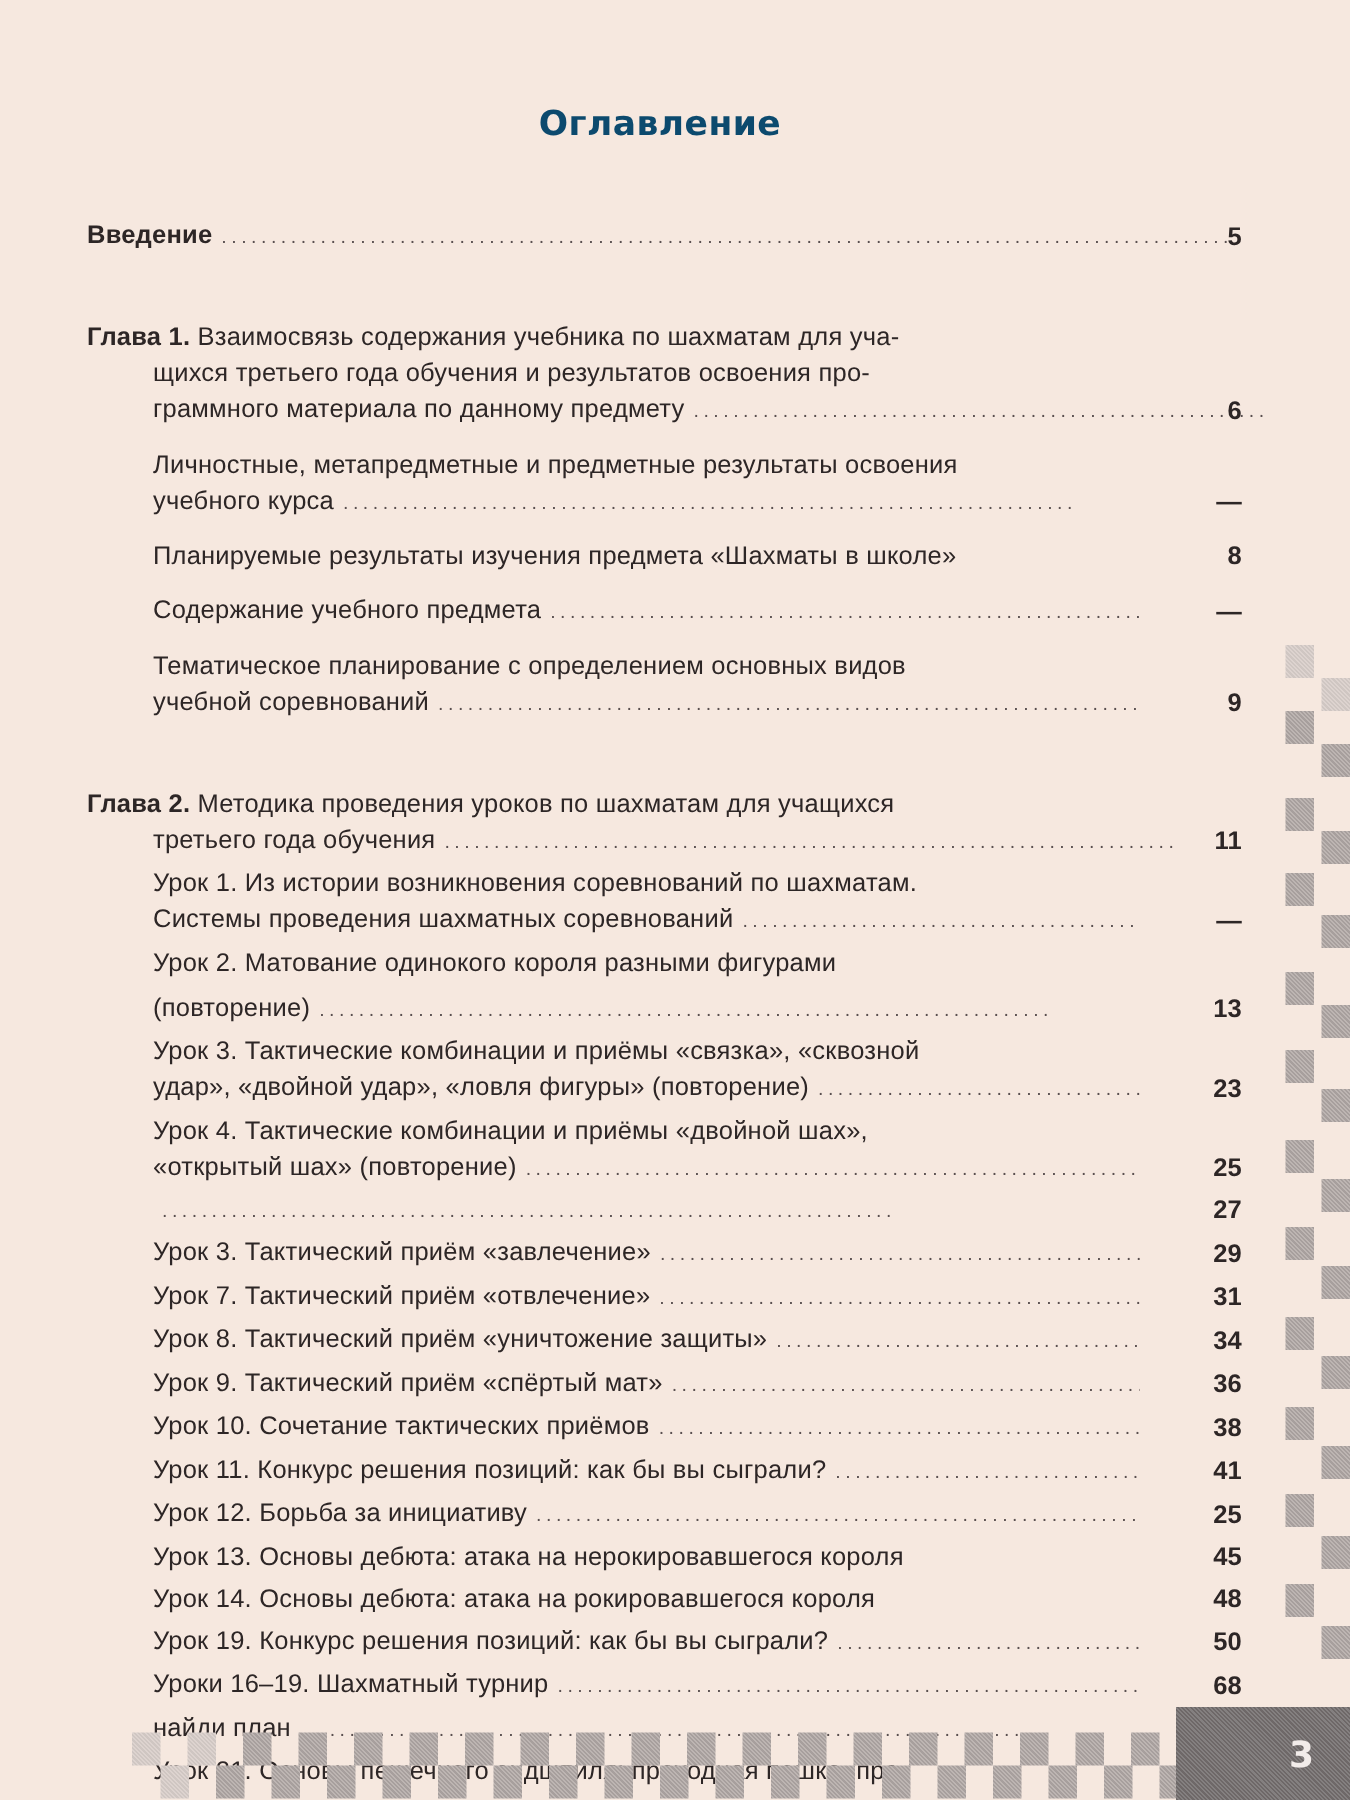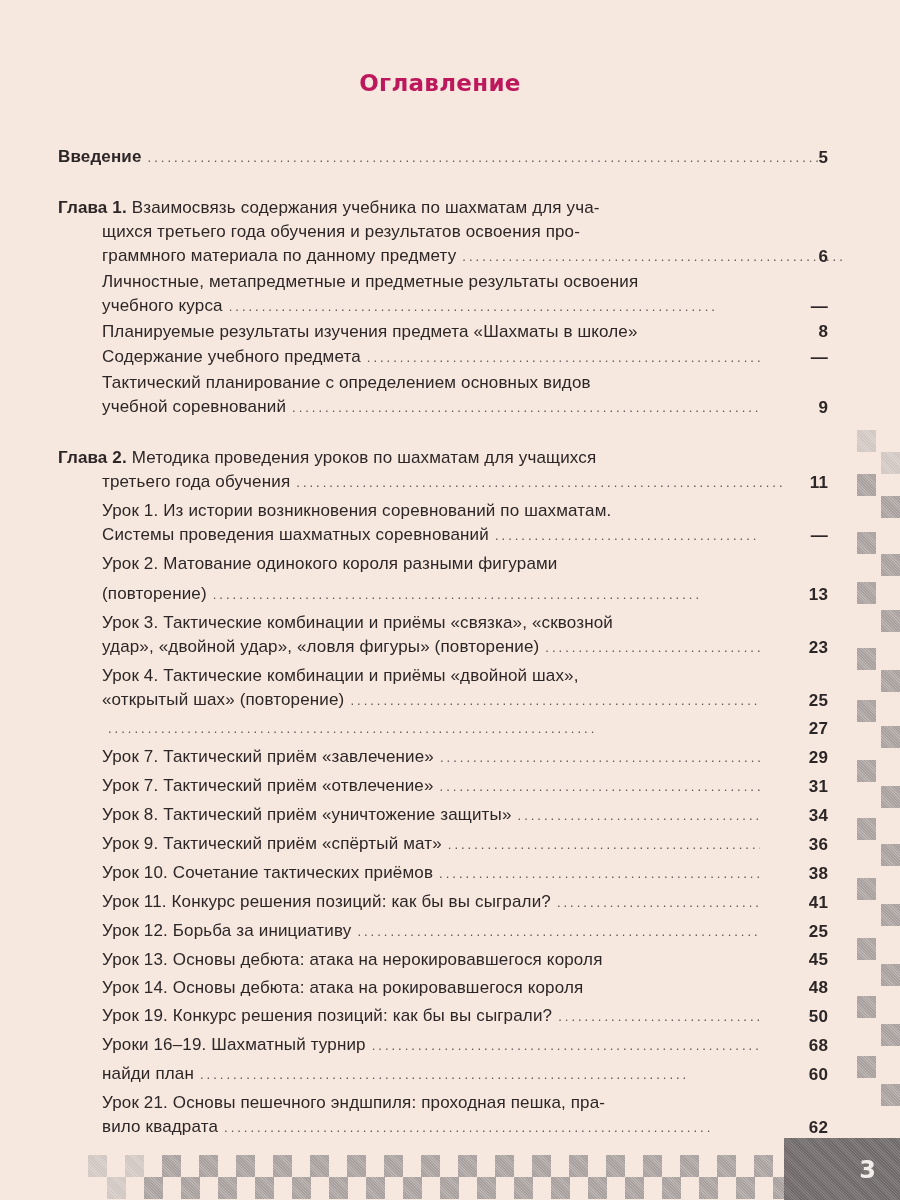--- a/index.html
+++ b/index.html
@@ -6,41 +6,41 @@
   body {
     width: 900px; height: 1200px; overflow: hidden; position: relative;
     background: #f6e8df;
     color: #2d2626;
     font-family: "Liberation Sans", "DejaVu Sans", sans-serif;
   }
   .page { position: absolute; left: 0; top: 0; width: 900px; height: 1200px; }
   .title {
     position: absolute; left: 0; width: 880px; top: 70px; text-align: center;
     font-family: "DejaVu Sans", sans-serif; font-weight: bold; font-size: 23px;
-    letter-spacing: 0.3px; color: #be185d;
+    letter-spacing: 0.3px; color: #0c4a6e;
   }
   .toc { position: absolute; left: 58px; top: 145px; width: 772px; }
   .entry { position: relative; font-size: 17px; line-height: 24px; letter-spacing: 0.15px; }
   .entry .text { display: block; padding-right: 60px; }
   .entry .line { display: flex; align-items: baseline; }
   .entry .line .lt { white-space: nowrap; }
   .entry .dots {
     flex: 1; overflow: hidden; white-space: nowrap; margin: 0 10px 0 6px;
     color: #5a5050; letter-spacing: 3px; font-size: 13px;
   }
   .entry .page-num {
     position: absolute; right: 2px; bottom: 0; font-weight: bold; font-size: 17px;
     width: 40px; text-align: right;
   }
   .entry .label-bold { font-weight: bold; }
   .lvl0 { margin-left: 0; }
   .lvl0 .cont { padding-left: 44px; display: block; }
   .lvl1 { margin-left: 44px; width: 728px; }
-  .gap-lg { margin-top: 26px; }
-  .gap-md { margin-top: 1px; }
+  .gap-lg { margin-top: 43px; }
+  .gap-md { margin-top: 12px; }
   .gap-sm { margin-top: 4px; }
 
   
   .checker-right { position: absolute; left: 857px; top: 430px; width: 43px; height: 700px; }
   .checker-bottom { position: absolute; left: 80px; top: 1152px; width: 780px; height: 48px; }
   .sq { position: absolute; width: 19px; height: 22px;
         background: repeating-linear-gradient(45deg, #a79f9d 0 1px, #bdb5b2 1px 2px); }
   .sq.light { background: repeating-linear-gradient(45deg, #cfc6c2 0 1px, #ddd3cf 1px 2px); }
   .pagebox {
     position: absolute; left: 784px; top: 1138px; width: 116px; height: 62px;
@@ -90,21 +90,21 @@
 
     <div class="entry lvl1 gap-md">
       <span class="line" style="padding-right:60px">
           <span class="lt">Содержание учебного предмета</span>
           <span class="dots">..........................................................................</span>
         </span>
       <span class="page-num">—</span>
     </div>
 
     <div class="entry lvl1 gap-md">
-      <span class="text">Тактический планирование с определением основных видов</span>
+      <span class="text">Тематическое планирование с определением основных видов</span>
       <span class="line" style="padding-right:60px">
           <span class="lt">учебной соревнований</span>
           <span class="dots">..........................................................................</span>
         </span>
       <span class="page-num">9</span>
     </div>
 
     <div class="entry lvl0 gap-lg">
       <span class="text"><span class="label-bold">Глава 2.</span> <span>Методика проведения уроков по шахматам для учащихся</span></span>
       <span class="cont line" style="padding-right:60px"><span class="lt">третьего года обучения</span><span class="dots">..........................................................................</span></span>
@@ -149,21 +149,21 @@
 
     <div class="entry lvl1 gap-sm">
       <span class="line" style="padding-right:60px">
           <span class="dots">..........................................................................</span>
         </span>
       <span class="page-num">27</span>
     </div>
 
     <div class="entry lvl1 gap-sm">
       <span class="line" style="padding-right:60px">
-          <span class="lt">Урок 7. Тактический приём «завлечение»</span>
+          <span class="lt">Урок 3. Тактический приём «завлечение»</span>
           <span class="dots">..........................................................................</span>
         </span>
       <span class="page-num">29</span>
     </div>
 
     <div class="entry lvl1 gap-sm">
       <span class="line" style="padding-right:60px">
           <span class="lt">Урок 7. Тактический приём «отвлечение»</span>
           <span class="dots">..........................................................................</span>
         </span>

